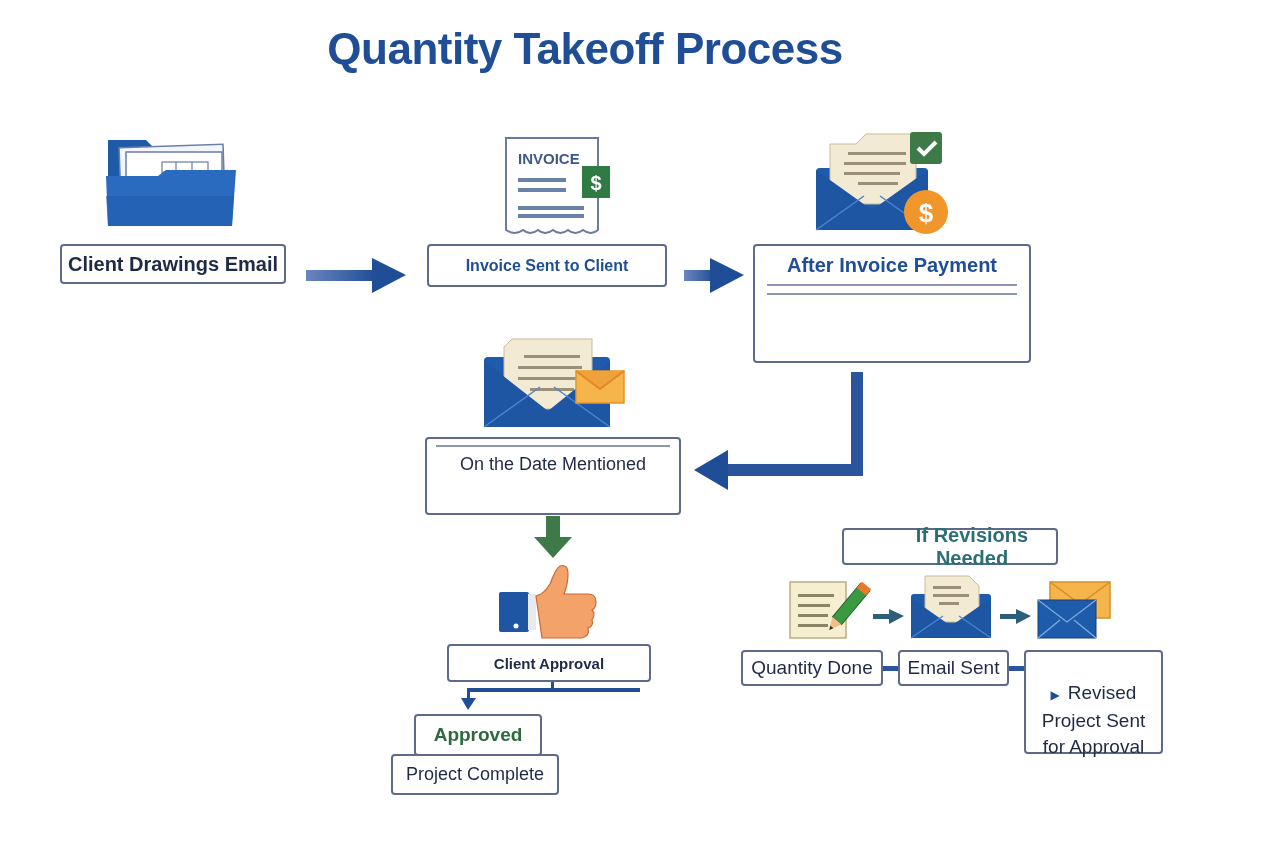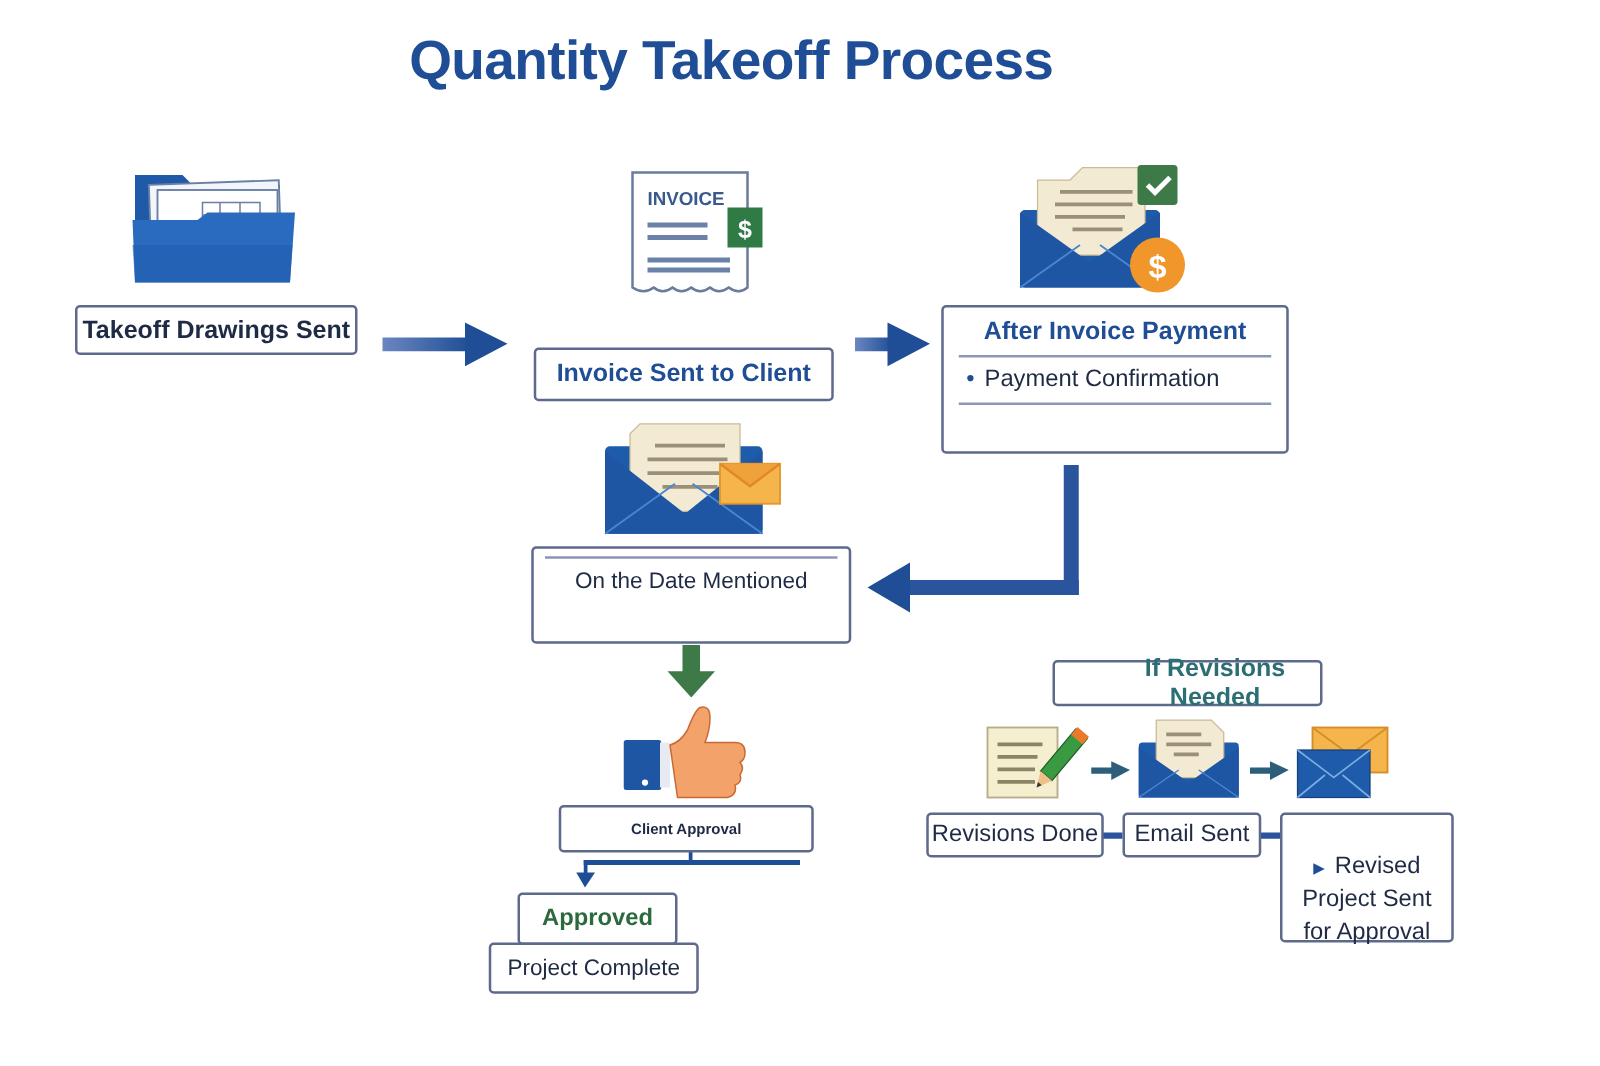--- a/index.html
+++ b/index.html
@@ -4,21 +4,21 @@
 <style>
   html, body { margin:0; padding:0; }
   body { width:1280px; height:853px; background:#ffffff; position:relative; overflow:hidden;
          font-family:"Liberation Sans", sans-serif; }
   .abs { position:absolute; }
   .title { left:0; width:1170px; top:24px; text-align:center; font-size:44px; font-weight:bold;
            color:#1f4e96; letter-spacing:-0.5px; }
   .box { position:absolute; background:#fff; border:2px solid #5d6a8c; border-radius:4px; box-sizing:border-box;
          display:flex; align-items:center; justify-content:center; text-align:center; }
   .lbl-dark { color:#1f2a44; font-weight:bold; font-size:20px; }
-  .lbl-blue { color:#1f4e96; font-weight:bold; font-size:20px;margin-top:34px; }
+  .lbl-blue { color:#1f4e96; font-weight:bold; font-size:16px; }
   .lbl-green { color:#2c6a3e; font-weight:bold; font-size:19px; }
   .lbl-teal { color:#2b6f74; font-weight:bold; font-size:20px; }
   .lbl-plain { color:#1f2a44; font-size:18px; }
   .multi { flex-direction:column; justify-content:flex-start; }
   .divider { height:2px; background:#8b97b6; }
   .bullet::before { content:"•"; color:#1f4e96; margin-right:8px; }
   svg { position:absolute; overflow:visible; }
 </style>
 </head>
 <body>
@@ -81,21 +81,21 @@
   <g stroke="#6a7ea6" stroke-width="1.2" fill="none">
     <rect x="58" y="26" width="46" height="20"></rect>
     <line x1="58" y1="36" x2="104" y2="36"></line>
     <line x1="72" y1="26" x2="72" y2="46"></line>
     <line x1="88" y1="26" x2="88" y2="46"></line>
   </g>
   <path d="M2,40 h52 l8,-6 h70 l-4,56 h-124 z" fill="#2a6bc0"></path>
   <path d="M2,60 h128 l-2,30 h-124 z" fill="#1f5bab" opacity="0.6"></path>
 </svg>
 <div class="box lbl-dark" style="left:60px;top:244px;width:226px;height:40px;font-size:20px;">
-  <span>Takeoff Drawings Sent</span>
+  <span>Client Drawings Email</span>
 </div>
 
 <svg style="left:504px;top:136px;" width="110" height="102">
   <path d="M2,2 h92 v92 q-7,6 -15,0 q-8,6 -15,0 q-8,6 -15,0 q-8,6 -15,0 q-8,6 -15,0 q-8,6 -17,0 z" fill="#ffffff" stroke="#6b7b9c" stroke-width="2"></path>
   <text x="14" y="28" font-family="Liberation Sans, sans-serif" font-weight="bold" font-size="15" fill="#3b5a8c">INVOICE</text>
   <rect x="14" y="42" width="48" height="4" fill="#6b82a8"></rect>
   <rect x="14" y="52" width="48" height="4" fill="#6b82a8"></rect>
   <rect x="14" y="70" width="66" height="4" fill="#6b82a8"></rect>
   <rect x="14" y="78" width="66" height="4" fill="#6b82a8"></rect>
   <rect x="78" y="30" width="28" height="32" fill="#2f7a45"></rect>
@@ -115,21 +115,20 @@
   <path d="M2,40 l56,40 l56,-40 v60 h-112 z" fill="#1e56a3"></path>
   <path d="M2,100 l48,-34 M114,100 l-48,-34" stroke="#4a86d0" stroke-width="1.5"></path>
   <rect x="96" y="2" width="32" height="32" rx="3" fill="#3d7a47"></rect>
   <path d="M104,18 l6,6 l12,-12" stroke="#fff" stroke-width="4" fill="none"></path>
   <circle cx="112" cy="82" r="22" fill="#f0962a"></circle>
   <text x="112" y="92" text-anchor="middle" font-family="Liberation Sans, sans-serif" font-weight="bold" font-size="26" fill="#ffffff">$</text>
 </svg>
 <div class="box multi" style="left:753px;top:244px;width:278px;height:119px;padding:0 10px;">
   <div class="lbl-blue" style="margin-top:8px;font-size:20px;">After Invoice Payment</div>
   <div class="divider" style="width:250px;margin-top:7px;"></div>
-  <div class="bullet" style="font-size:19px;color:#1f2a44;margin-top:7px;align-self:flex-start;padding-left:8px;">Payment Confirmation</div>
   <div class="divider" style="width:250px;margin-top:7px;"></div>
 </div>
 
 <svg style="left:482px;top:335px;" width="146" height="96">
   <rect x="2" y="22" width="126" height="70" rx="4" fill="#1f5bab"></rect>
   <path d="M22,12 l8,-8 h80 v70 h-88 z" fill="#f3ead4" stroke="#c9bb98" stroke-width="1"></path>
   <rect x="42" y="20" width="56" height="3" fill="#9a9077"></rect>
   <rect x="36" y="31" width="64" height="3" fill="#9a9077"></rect>
   <rect x="36" y="42" width="58" height="3" fill="#9a9077"></rect>
   <rect x="48" y="53" width="44" height="3" fill="#9a9077"></rect>
@@ -142,21 +141,21 @@
   <div class="divider" style="width:234px;margin-top:6px;"></div>
   <div class="lbl-plain" style="margin-top:7px;">On the Date Mentioned</div>
 </div>
 
 <svg style="left:498px;top:564px;" width="100" height="72">
   <rect x="1" y="28" width="30" height="40" rx="2" fill="#1e56a3"></rect>
   <circle cx="18" cy="62" r="2.5" fill="#fff"></circle>
   <rect x="30" y="30" width="8" height="36" fill="#e7eaf0"></rect>
   <path d="M38,32 q8,-2 14,-12 q6,-16 10,-18 q8,-2 8,8 q0,10 -4,20 h24 q8,0 8,8 q0,6 -4,8 q4,4 0,10 q2,6 -4,8 q2,8 -6,10 h-40 z" fill="#f3a26a" stroke="#c86a36" stroke-width="1.2"></path>
 </svg>
-<div class="box lbl-dark" style="left:447px;top:644px;width:204px;height:38px;font-size:12px;">
+<div class="box lbl-dark" style="left:447px;top:644px;width:204px;height:38px;font-size:15px;">
   <span>Client Approval</span>
 </div>
 
 <div class="box lbl-green" style="left:414px;top:714px;width:128px;height:42px;">
   <span>Approved</span>
 </div>
 <div class="box lbl-plain" style="left:391px;top:754px;width:168px;height:41px;">
   <span>Project Complete</span>
 </div>
 
@@ -187,21 +186,21 @@
   <path d="M2,64 l32,-22 M82,64 l-32,-22" stroke="#4a86d0" stroke-width="1.2"></path>
 </svg>
 <svg style="left:1036px;top:580px;" width="78" height="60">
   <rect x="14" y="2" width="60" height="36" fill="#f5b54a" stroke="#d68e2a" stroke-width="1.5"></rect>
   <path d="M14,2 l30,22 l30,-22" stroke="#d68e2a" stroke-width="1.5" fill="none"></path>
   <rect x="2" y="20" width="58" height="38" fill="#1f5bab" stroke="#173f7a" stroke-width="1"></rect>
   <path d="M2,20 l29,22 l29,-22 M2,58 l22,-18 M60,58 l-22,-18" stroke="#7aaee0" stroke-width="1.3" fill="none"></path>
 </svg>
 
 <div class="box lbl-dark" style="left:741px;top:650px;width:142px;height:36px;font-weight:normal;font-size:19px;">
-  <span>Revisions Done</span>
+  <span>Quantity Done</span>
 </div>
 <div class="box lbl-dark" style="left:898px;top:650px;width:111px;height:36px;font-weight:normal;font-size:19px;">
   <span>Email Sent</span>
 </div>
 <div class="box multi" style="left:1024px;top:650px;width:139px;height:104px;gap:12px;">
   <div class="divider" style="width:110px;margin-top:10px;"></div>
   <div style="font-size:19px;color:#1f2a44;line-height:26px;margin-top:6px;">
     <div><span style="color:#1f4e96;font-size:12px;margin-right:8px;">▶</span><span>Revised</span></div>
     <div>Project Sent</div>
     <div>for Approval</div>

